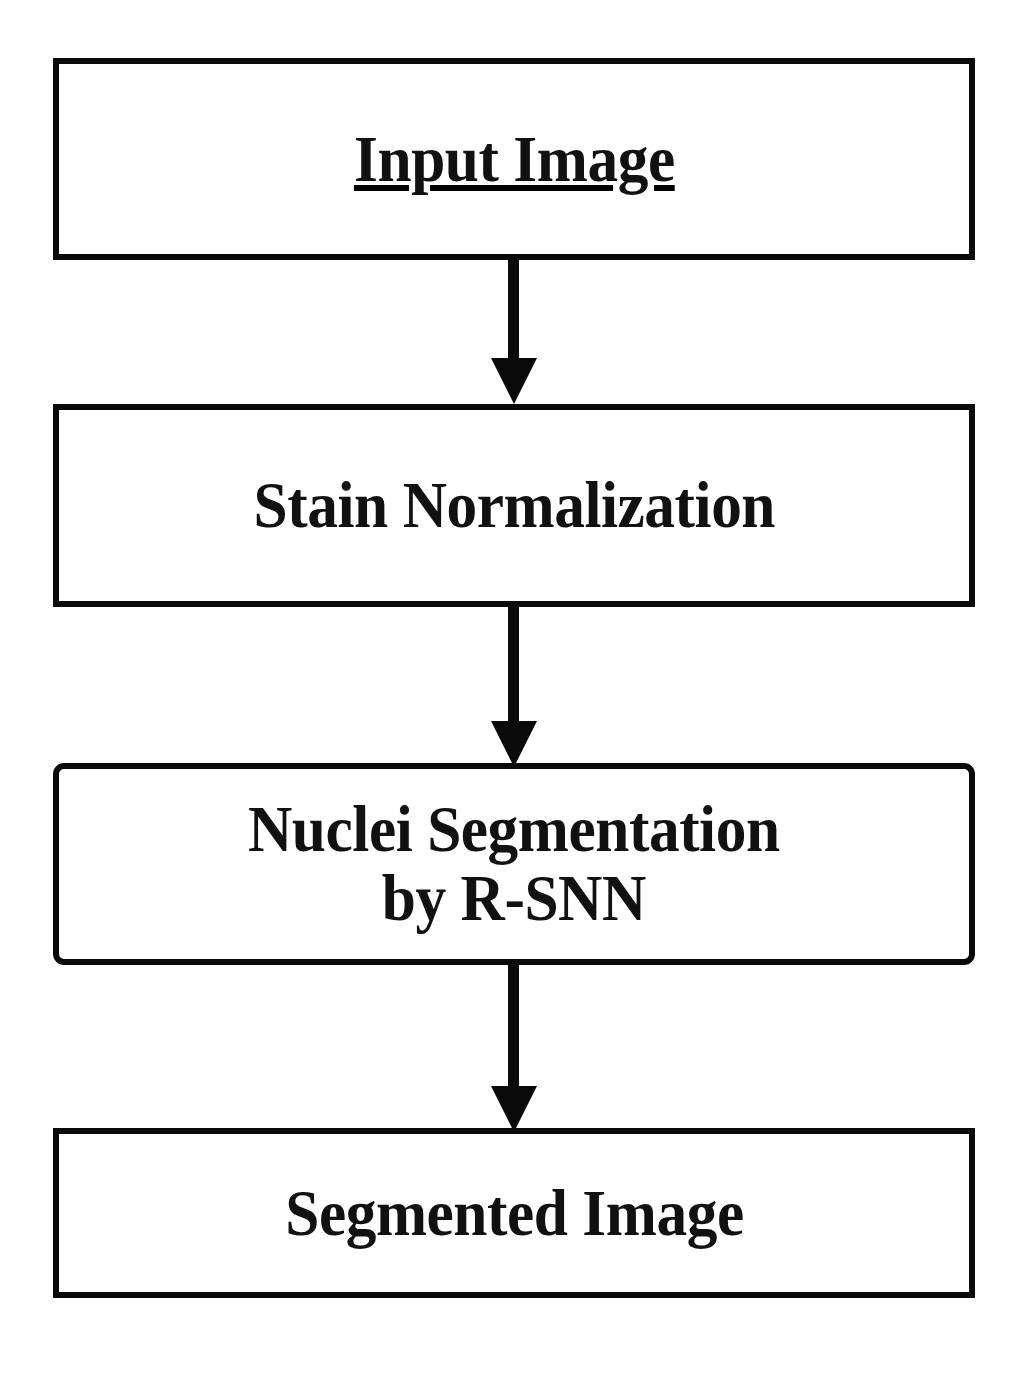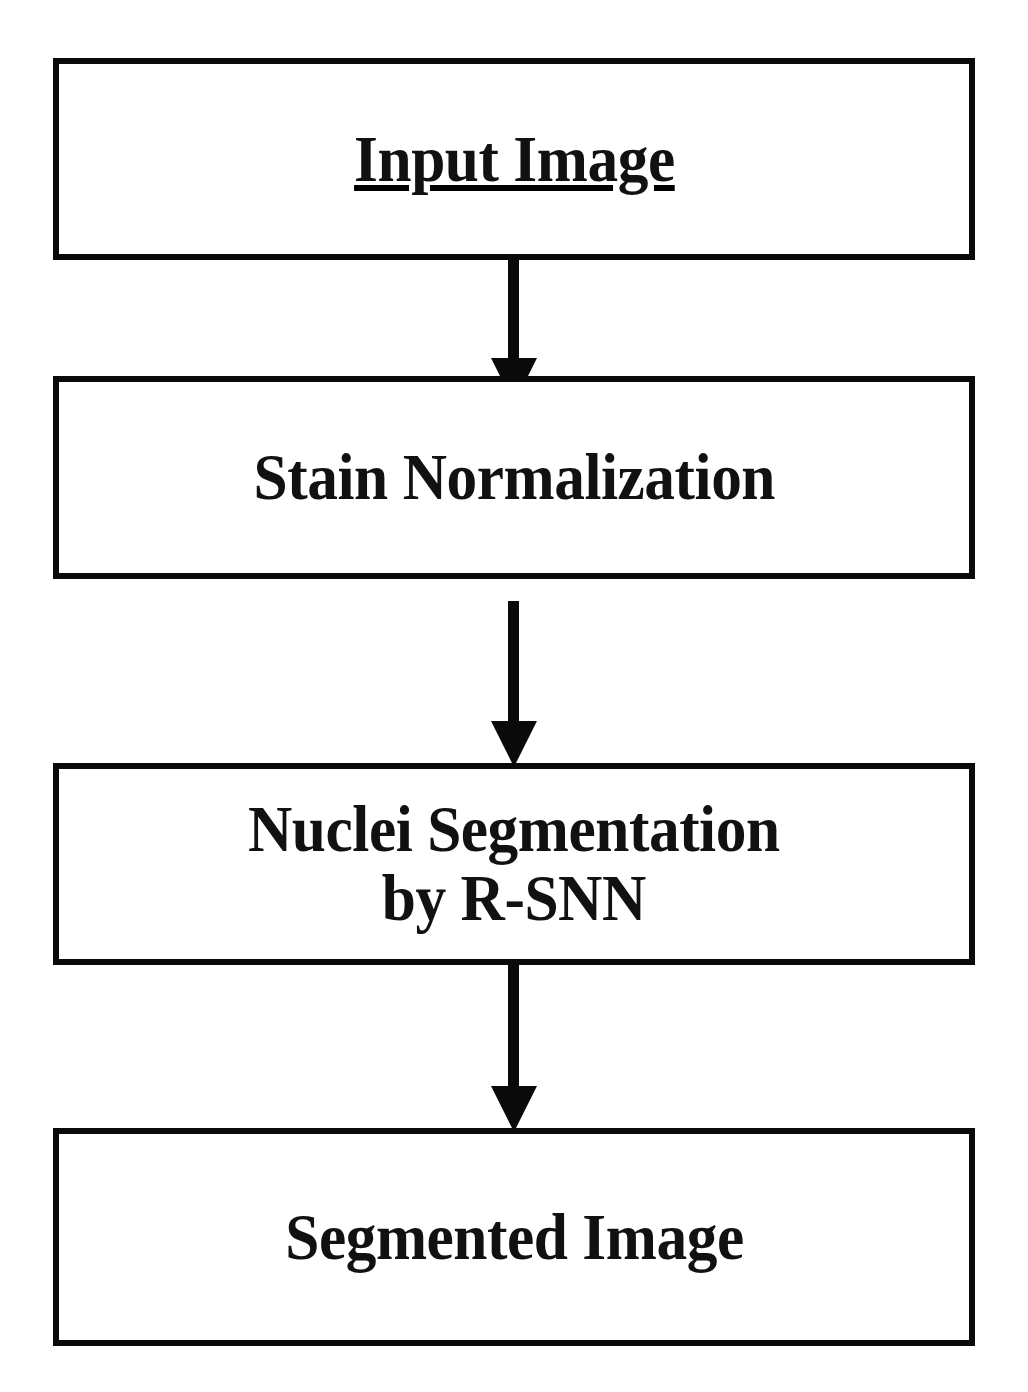--- a/index.html
+++ b/index.html
@@ -37,23 +37,23 @@
     font-weight: bold;
     font-size: 66px;
     line-height: 1.04;
     color: #111111;
     letter-spacing: -0.5px;
     white-space: pre-line;
     transform: scaleX(0.93);
     transform-origin: center center;
   }
   #node-1 { top: 58px;   height: 202px; text-decoration: underline; }
-  #node-2 { top: 376px;  height: 203px; }
-  #node-3 { top: 763px;  height: 202px; }
-  #node-4 { top: 1128px; height: 218px; }
+  #node-2 { top: 404px;  height: 203px; }
+  #node-3 { top: 763px;  height: 202px; border-radius: 11px; }
+  #node-4 { top: 1128px; height: 170px; }
 
   .connector {
     position: absolute;
     left: 0;
     width: 1028px;
     pointer-events: none;
   }
   #connector-1 { top: 258px;  height: 146px; }
   #connector-2 { top: 601px;  height: 166px; }
   #connector-3 { top: 963px;  height: 169px; }

